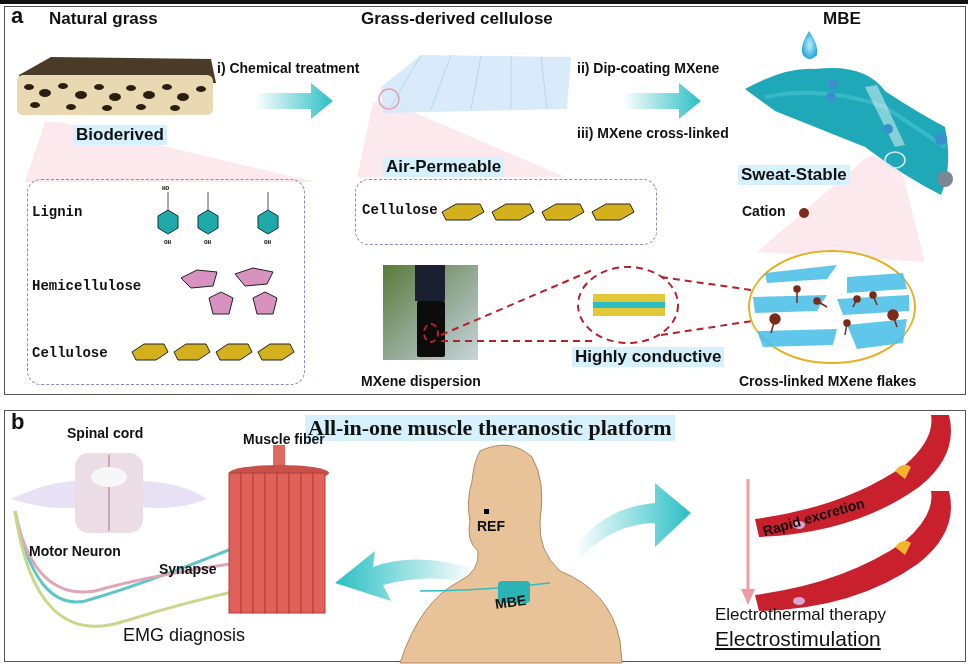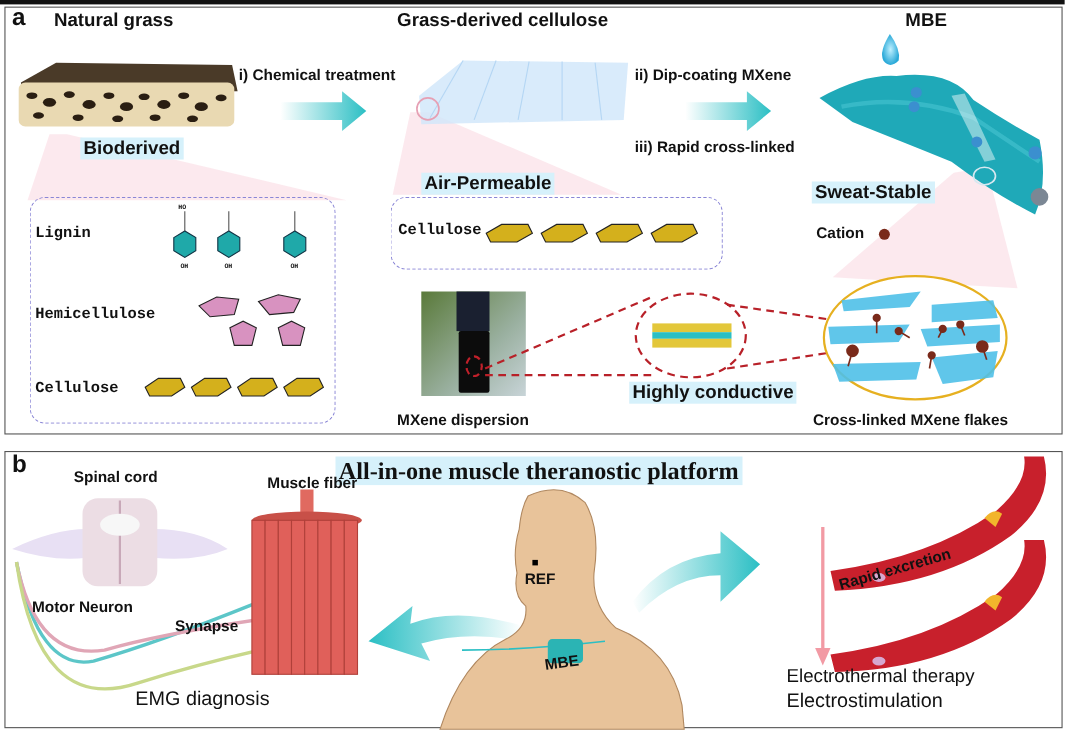--- a/index.html
+++ b/index.html
@@ -87,21 +87,21 @@
   <span class="lbl step" style="left:572px;top:53px;">ii) Dip-coating MXene</span>
   <svg style="left:618px;top:76px" width="80" height="36">
     <defs>
         <linearGradient id="ga2" x1="0" x2="1">
           <stop offset="0" stop-color="#2bbfc4" stop-opacity="0"></stop>
           <stop offset="1" stop-color="#2bbfc4"></stop>
         </linearGradient>
       </defs>
     <polygon points="0,10 56,10 56,0 78,18 56,36 56,26 0,26" fill="url(#ga2)"></polygon>
   </svg>
-  <span class="lbl step" style="left:572px;top:118px;">iii) Rapid cross-linked</span>
+  <span class="lbl step" style="left:572px;top:118px;">iii) MXene cross-linked</span>
 
   <svg style="left:740px;top:20px" width="222" height="175">
     <defs>
         <radialGradient id="drop">
           <stop offset="0" stop-color="#bff0ff"></stop>
           <stop offset="1" stop-color="#2aa9d8"></stop>
         </radialGradient>
       </defs>
     <path d="M64,4 Q54,20 58,28 Q64,36 72,28 Q74,18 64,4Z" fill="url(#drop)"></path>
     <path d="M0,62 Q40,40 70,42 Q120,36 140,64 Q170,84 200,100 Q208,140 196,168 Q160,150 120,120 Q70,100 30,84 Z" fill="#1fa9b8"></path>
@@ -301,14 +301,14 @@
     <path d="M160,132 Q168,122 176,128 L170,140Z" fill="#f2b52c"></path>
     <ellipse cx="64" cy="110" rx="6" ry="4" fill="#d6a8d0"></ellipse>
     <ellipse cx="64" cy="186" rx="6" ry="4" fill="#d6a8d0"></ellipse>
   </svg>
   <svg style="left:736px;top:68px" width="14" height="130">
     <line x1="7" y1="0" x2="7" y2="112" stroke="#f29aa4" stroke-width="3"></line>
     <polygon points="0,110 14,110 7,126" fill="#f29aa4"></polygon>
   </svg>
   <span class="lbl step" style="left:756px;top:98px;transform:rotate(-16deg);">Rapid excretion</span>
   <span class="lbl plain" style="left:710px;top:194px;font-size:17px;">Electrothermal therapy</span>
-  <span class="lbl plain" style="left:710px;top:216px;font-size:18px;">Electrostimulation</span>
+  <span class="lbl plain" style="left:710px;top:216px;font-size:21px;text-decoration:underline;">Electrostimulation</span>
 </div>
 
 </body></html>

